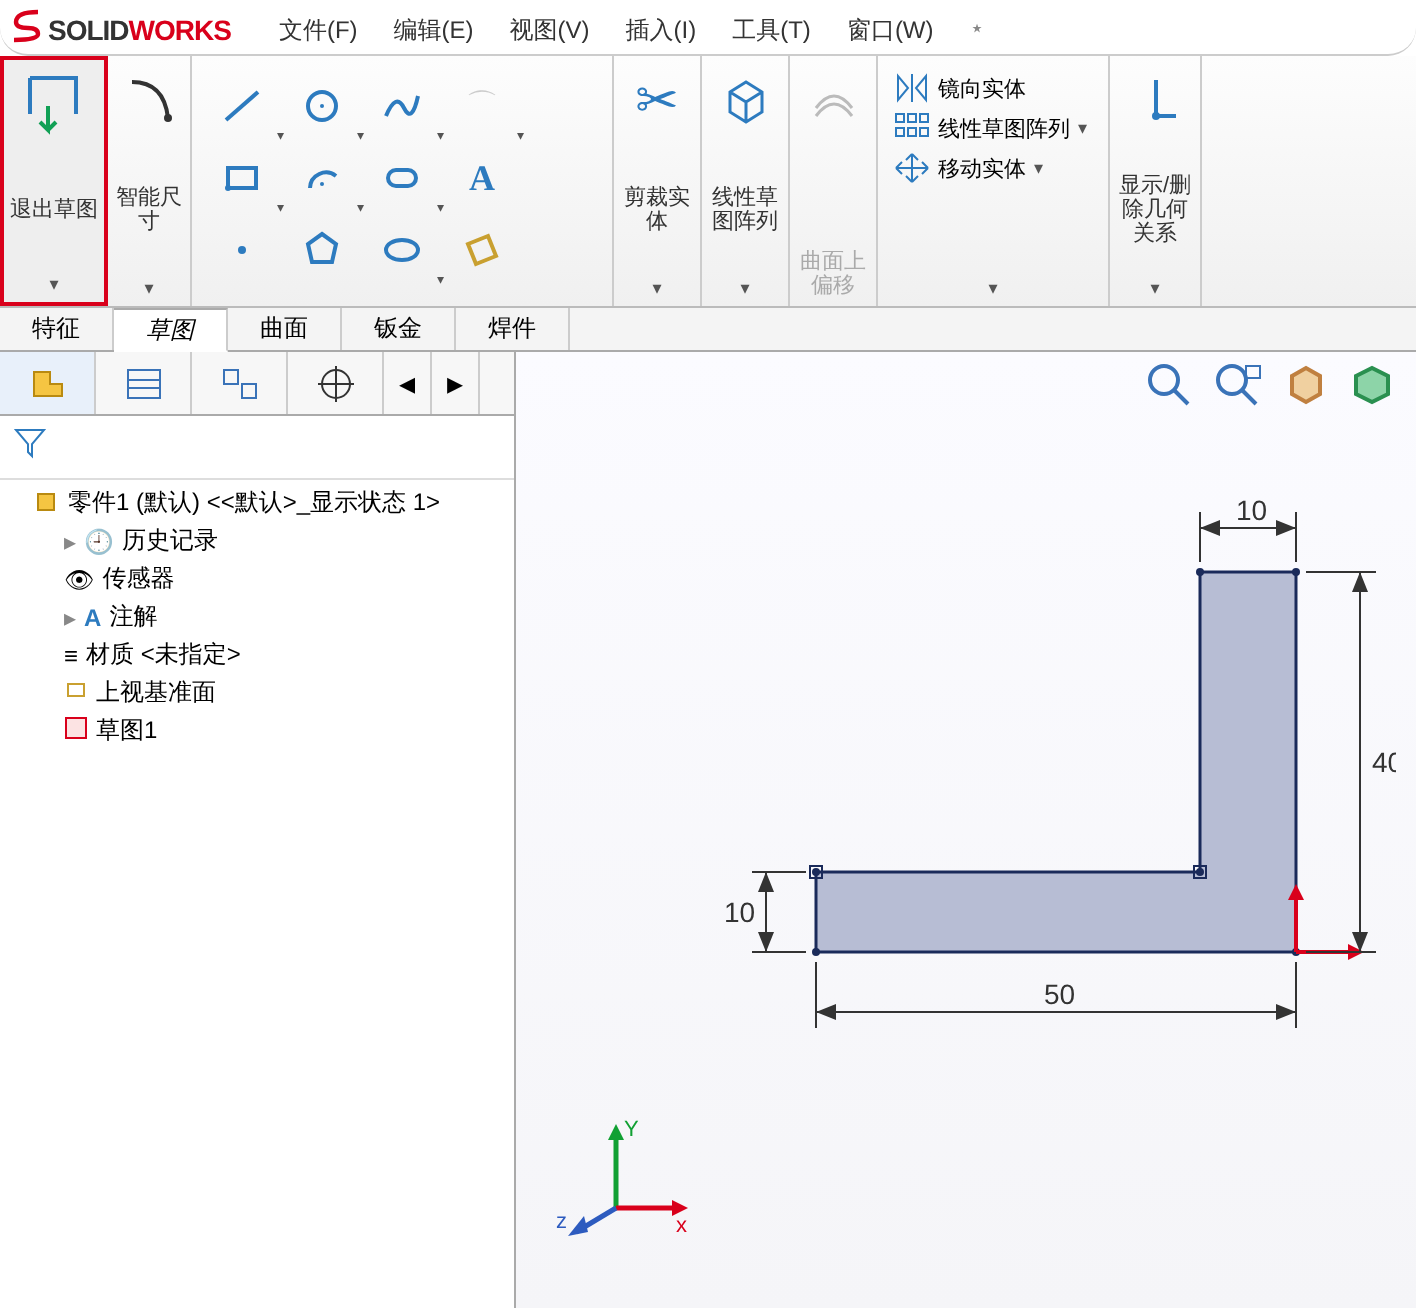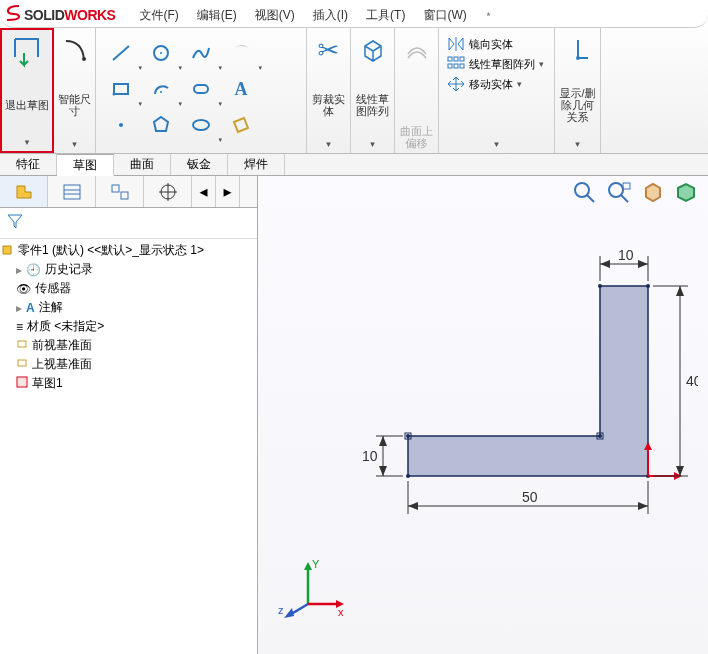--- a/index.html
+++ b/index.html
@@ -16,28 +16,28 @@
 .rib-icon { width: 36px; height: 36px; display: flex; align-items: center; justify-content: center; }
 .drop-arrow { font-size: 9px; color: #555; }
 .exit-sketch { background: #eee; border: 2px solid #d9001b; width: 54px; }
 .tool-grid { display: grid; grid-template-columns: repeat(5,38px); grid-template-rows: repeat(3,34px); gap: 2px; padding: 4px; }
 .tool-grid .cell { display: flex; align-items: center; justify-content: center; position: relative; }
 .tool-grid .da { position: absolute; right: -2px; bottom: -2px; font-size: 7px; color: #555; }
 .rib-stacked { display: flex; flex-direction: column; gap: 4px; font-size: 11px; padding: 4px 6px; }
 .rib-stacked .row { display: flex; align-items: center; gap: 4px; white-space: nowrap; }
 .tabs { height: 22px; display: flex; border-bottom: 1px solid #aaa; background: #f4f4f4; font-size: 12px; }
 .tabs .tab { padding: 2px 16px; border-right: 1px solid #ccc; cursor: pointer; }
-.tabs .tab.active { background: #fff; border-top: 1px solid #aaa; border-bottom: 1px solid #fff; margin-bottom: -1px; }
+.tabs .tab.active { background: #fff; border-top: 1px solid #aaa; border-bottom: 1px solid #fff; margin-bottom: -1px; font-style: italic; }
 .main { display: flex; height: 478px; position: relative; }
 .side { width: 258px; border-right: 1px solid #aaa; background: #fff; }
 .side-tabs { height: 32px; display: flex; border-bottom: 1px solid #aaa; background: #f7f7f7; }
 .side-tabs .st { width: 48px; display: flex; align-items: center; justify-content: center; border-right: 1px solid #ccc; cursor: pointer; }
 .side-tabs .st.active { background: #e8f0fa; }
 .filter-row { padding: 4px 6px; border-bottom: 1px solid #ddd; }
-.tree { padding: 2px 0; font-size: 12px; text-align: right; }
+.tree { padding: 2px 16px; font-size: 12px; text-align: right; }
 .tree .node { display: flex; align-items: center; gap: 4px; padding: 1px 0; cursor: pointer; }
 .tree .node.root { font-weight: normal; }
 .tree .child { margin-left: 16px; }
 .viewtools { position: absolute; right: 8px; top: 4px; display: flex; gap: 8px; }
 .canvas { flex: 1; position: relative; background: linear-gradient(#fbfbff,#f5f5f8); }
 .triad { position: absolute; bottom: 30px; left: 20px; }
 svg.sk { position: absolute; top: 70px; left: 60px; }
 .dim-txt { font-size: 14px; fill: #333; font-family: Arial; }
 .dim-line { stroke: #333; stroke-width: 1; fill: none; }
 .arrow { fill: #333; }
@@ -303,26 +303,20 @@
           <span>注解</span>
         </div>
       <div class="node child">
           <span>≡</span>
           <span>材质 &lt;未指定&gt;</span>
         </div>
       <div class="node child">
           <span><svg width="12" height="12">
               <rect x="2" y="3" width="8" height="6" stroke="#c9a030" fill="none"></rect>
             </svg></span>
-          <span>前视基准面</span>
-        </div>
-      <div class="node child">
-          <span><svg width="12" height="12">
-              <rect x="2" y="3" width="8" height="6" stroke="#c9a030" fill="none"></rect>
-            </svg></span>
           <span>上视基准面</span>
         </div>
       <div class="node child">
           <span><svg width="12" height="12">
               <rect x="1" y="1" width="10" height="10" stroke="#d9001b" fill="#fce3e3"></rect>
             </svg></span>
           <span>草图1</span>
         </div>
     </div>
   </div>

